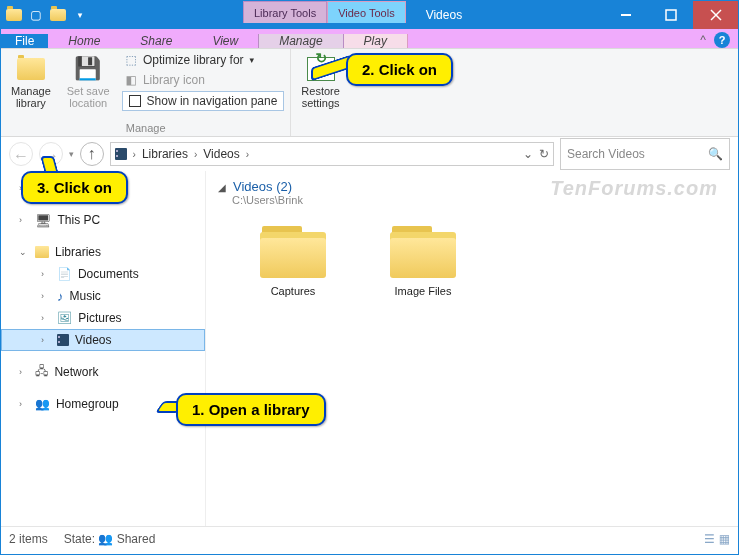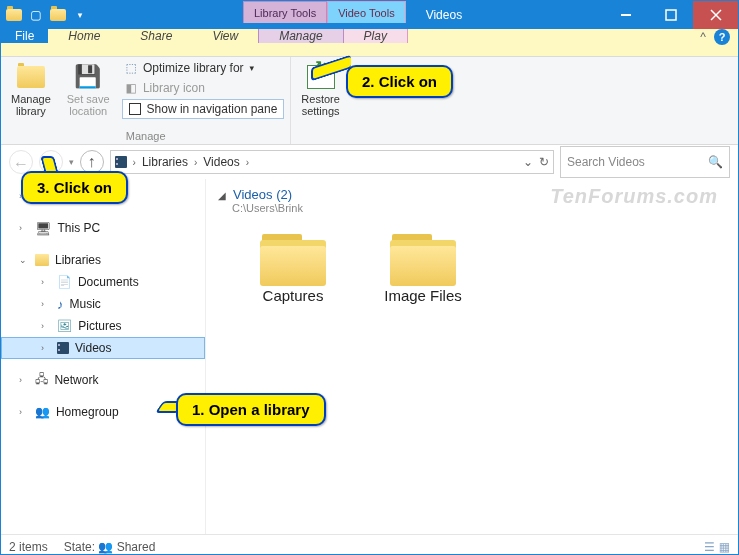--- a/index.html
+++ b/index.html
@@ -12,21 +12,21 @@
 .contextual-tabs-wrap { display: flex; align-items: flex-start; margin-left: 150px; }
 .ctx-tab { padding: 2px 10px 2px 10px; font-size: 11px; height: 22px; display:flex; align-items:center; }
 .ctx-lib { background: #d5b3d8; color: #4b2a55; border: 1px solid #b98cc4; border-bottom:none;}
 .ctx-vid { background: #7dd3fc; color: #6b2a4a; border: 1px solid #db9cc0; border-bottom:none;}
 .title-text { color: #fff; margin-left: 20px; align-self: center; }
 .win-controls { margin-left: auto; display: flex; }
 .win-btn { width: 45px; display:flex; align-items:center; justify-content:center; color:#fff; font-size: 16px; }
 .win-close { background: #c75050; }
 
 
-.tabstrip { height: 28px; background: #fef9c3; border-bottom: 1px solid #dadada; display:flex; align-items:flex-start; }
+.tabstrip { height: 20px; background: #f0abfc; border-bottom: 1px solid #dadada; display:flex; align-items:flex-end; }
 .file-tab { background:#1883d7; color:#fff; padding: 0 14px; display:flex; align-items:center; }
 .tab { padding: 0 20px; display:flex; align-items:center; color:#444;font-style:italic; }
 .tab-manage-lib { background:#e5d0e8; border-left:1px solid #b98cc4; border-right:1px solid #b98cc4; }
 .tab-play { background:#f7dde9; border-right:1px solid #db9cc0; }
 .help-area { margin-left:auto; display:flex; align-items:center; gap:8px; padding-right:8px; color:#666; }
 .help-circle { width:16px; height:16px; border-radius:50%; background:#1883d7; color:#fff; display:flex; align-items:center; justify-content:center; font-size:11px; font-weight:bold;}
 
 
 .ribbon { height: 88px; background:#f5f6f7; border-bottom:1px solid #dadada; display:flex; position:relative; }
 .group { border-right:1px solid #e0e0e0; padding: 2px 6px 0 6px; display:flex; flex-direction:column; align-items:center; }
@@ -62,33 +62,33 @@
 
 .content { flex:1; padding:8px 12px; position:relative; }
 .group-header { color:#1a5fa8; font-size:13px; }
 .group-sub { color:#888; font-size:11px; margin-bottom:18px; }
 .folders { display:flex; gap:40px; padding-left:30px; }
 .folder { display:flex; flex-direction:column; align-items:center; width:90px; }
 .folder-icon { width:70px; height:55px; position:relative; }
 .folder-icon .back { position:absolute; width:66px; height:44px; background:#f3d66a; border-radius:3px; top:8px; left:2px; }
 .folder-icon .tab { position:absolute; width:24px; height:10px; background:#e8c44f; border-radius:2px 2px 0 0; top:2px; left:4px; }
 .folder-icon .front { position:absolute; width:66px; height:40px; background:linear-gradient(#ffe79a,#f0ca5c); border-radius:3px; top:14px; left:2px; }
-.folder-name { font-size:15px; color:#222; text-align:center; }
+.folder-name { margin-top:6px; font-size:11px; color:#222; text-align:center; }
 .expand-tri { color:#555; font-size:10px; margin-right:4px; display:inline-block; }
 
 .watermark { position:absolute; top:6px; right:20px; color:#d8d8d8; font-size:20px; font-style:italic; font-weight:bold; letter-spacing:1px; pointer-events:none; }
 
 
 .status { height:24px; border-top:1px solid #e5e5e5; display:flex; align-items:center; padding:0 8px; gap:16px; color:#555; font-size:11px; }
 .status .view-icons { margin-left:auto; display:flex; gap:4px; color:#8aa8c8; }
 
 
 .callout { position:absolute; background:#ffef00; border:2px solid #0040c0; border-radius:10px; padding:6px 14px; font-weight:bold; color:#000; font-size:15px; box-shadow: 1px 1px 2px rgba(0,0,0,0.3); z-index:50; }
 .callout.c1 { top:392px; left:175px; }
-.callout.c2 { top:64px; left:345px; }
+.callout.c2 { top:52px; left:345px; }
 .callout.c3 { top:170px; left:20px; }
 .callout-tail { position:absolute; background:#ffef00; border:2px solid #0040c0; z-index:49; }
 .tail1 { top:400px; left:158px; width:24px; height:12px; transform: skewX(-35deg); border-radius:4px; border-right:none; }
 .tail2 { top:60px; left:310px; width:40px; height:14px; transform: skewY(-18deg); border-radius:4px; border-right:none; }
 .tail3 { top:155px; left:42px; width:14px; height:22px; transform: skewX(15deg); border-radius:4px; border-bottom:none; }
 
 
 .ico-folder-sm { width:16px; height:12px; background:linear-gradient(#ffe79a,#f0ca5c); border-radius:2px; position:relative; }
 .ico-folder-sm::before { content:""; position:absolute; top:-3px; left:1px; width:6px; height:3px; background:#e8c44f; border-radius:1px 1px 0 0; }
 .ico-onedrive { color:#2a6bb8; font-size:14px; }

